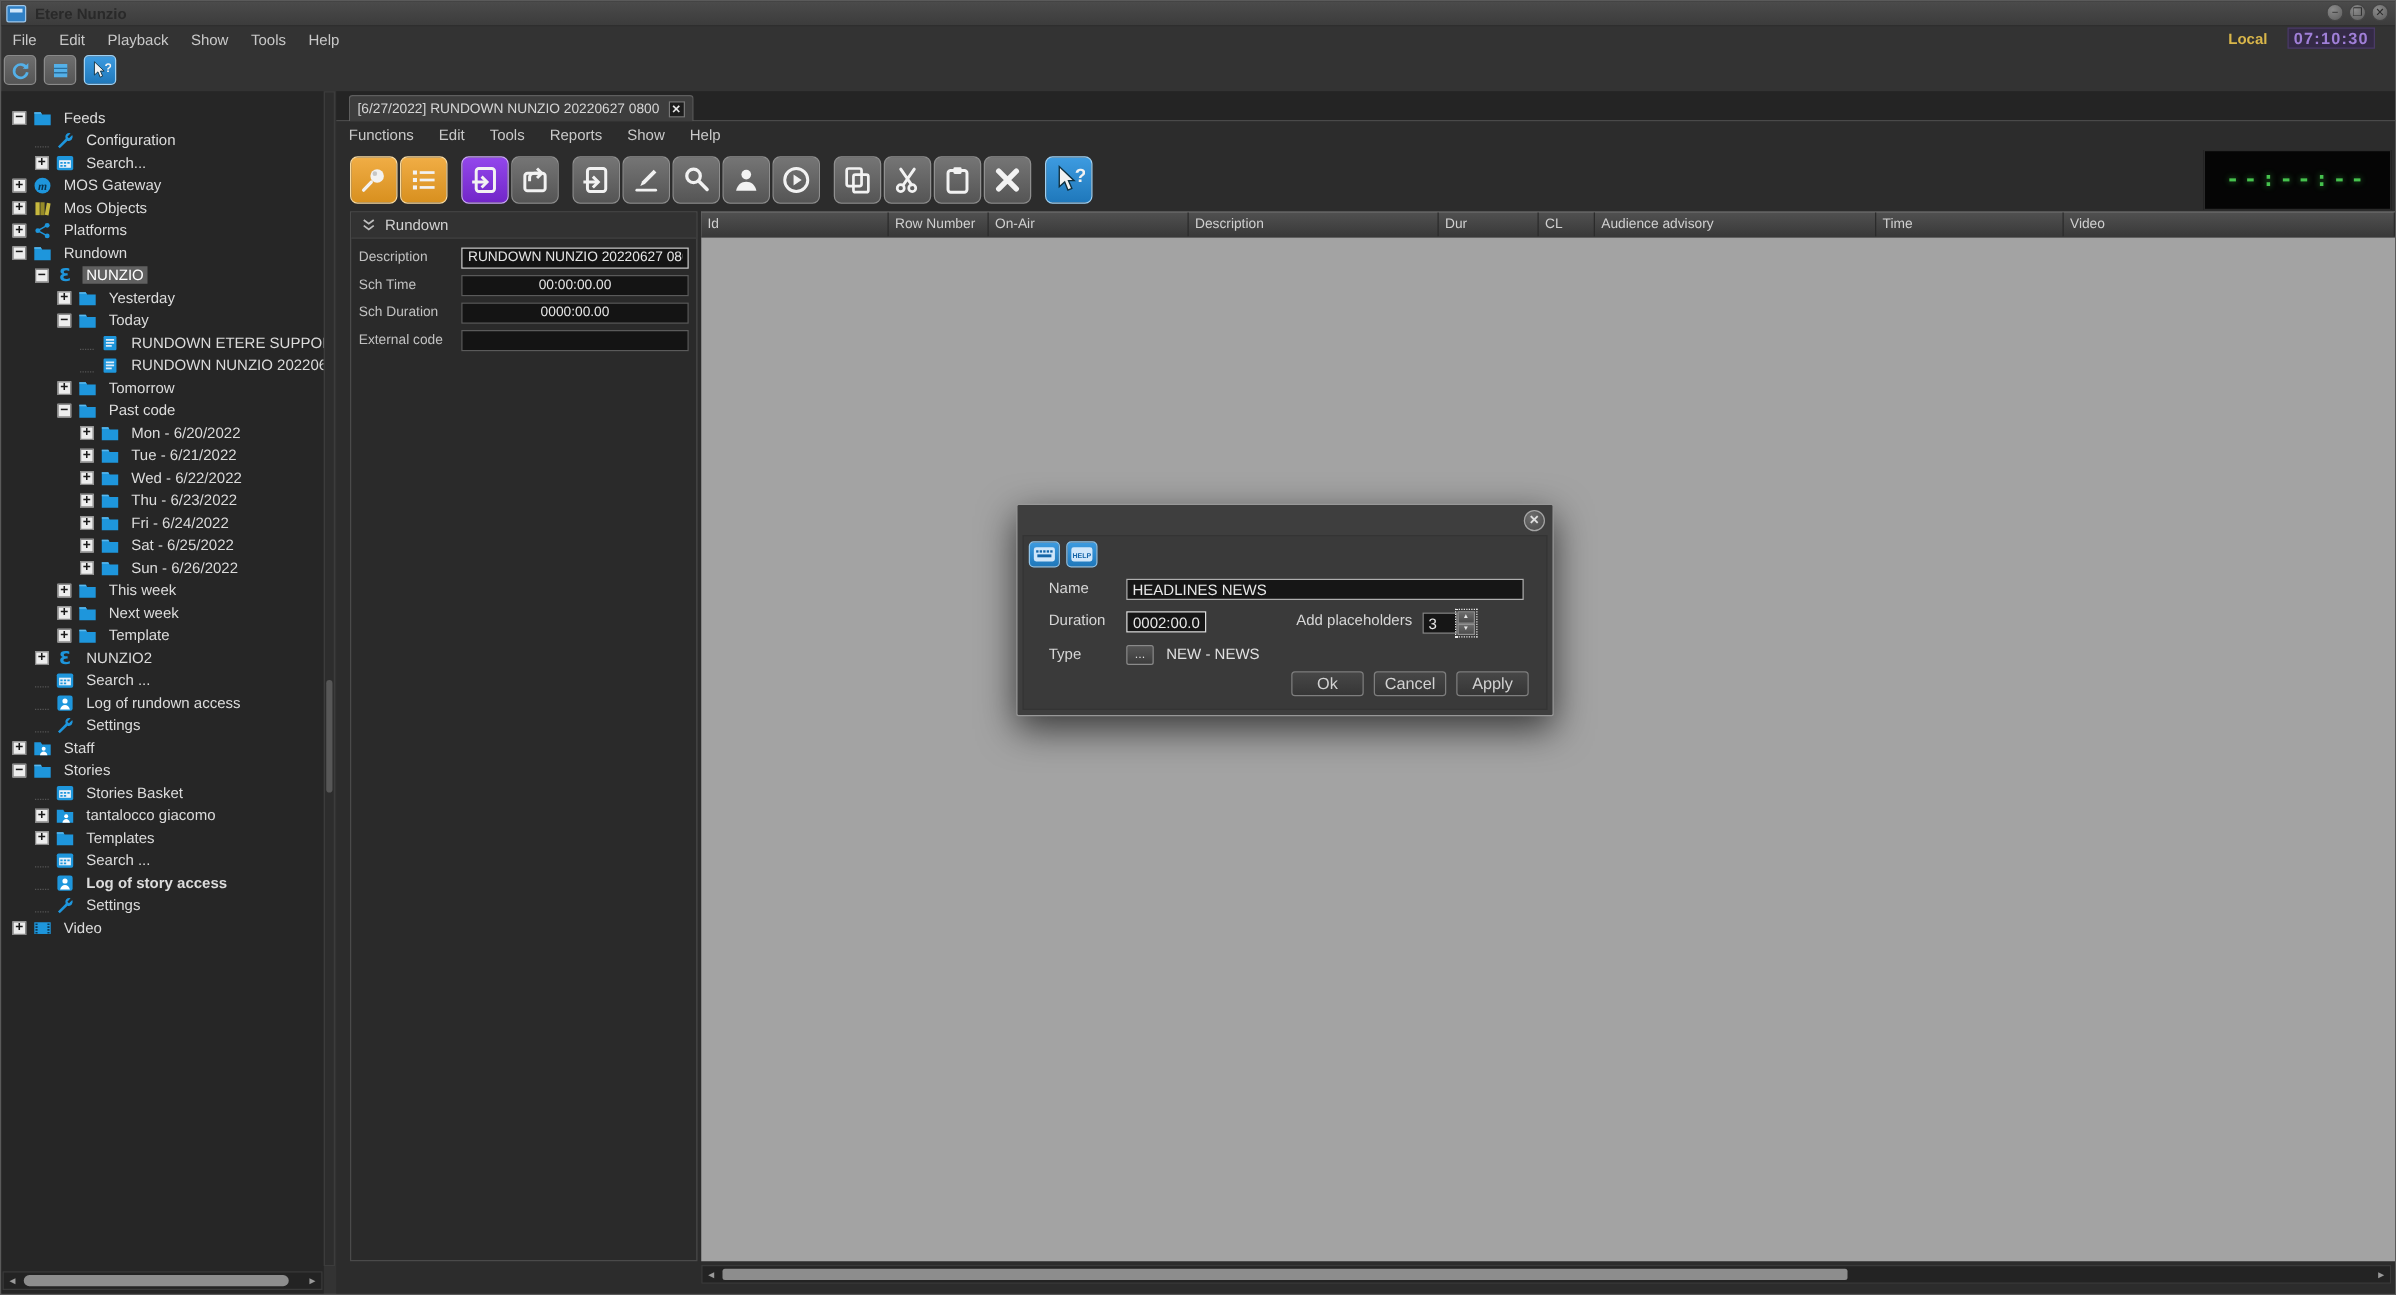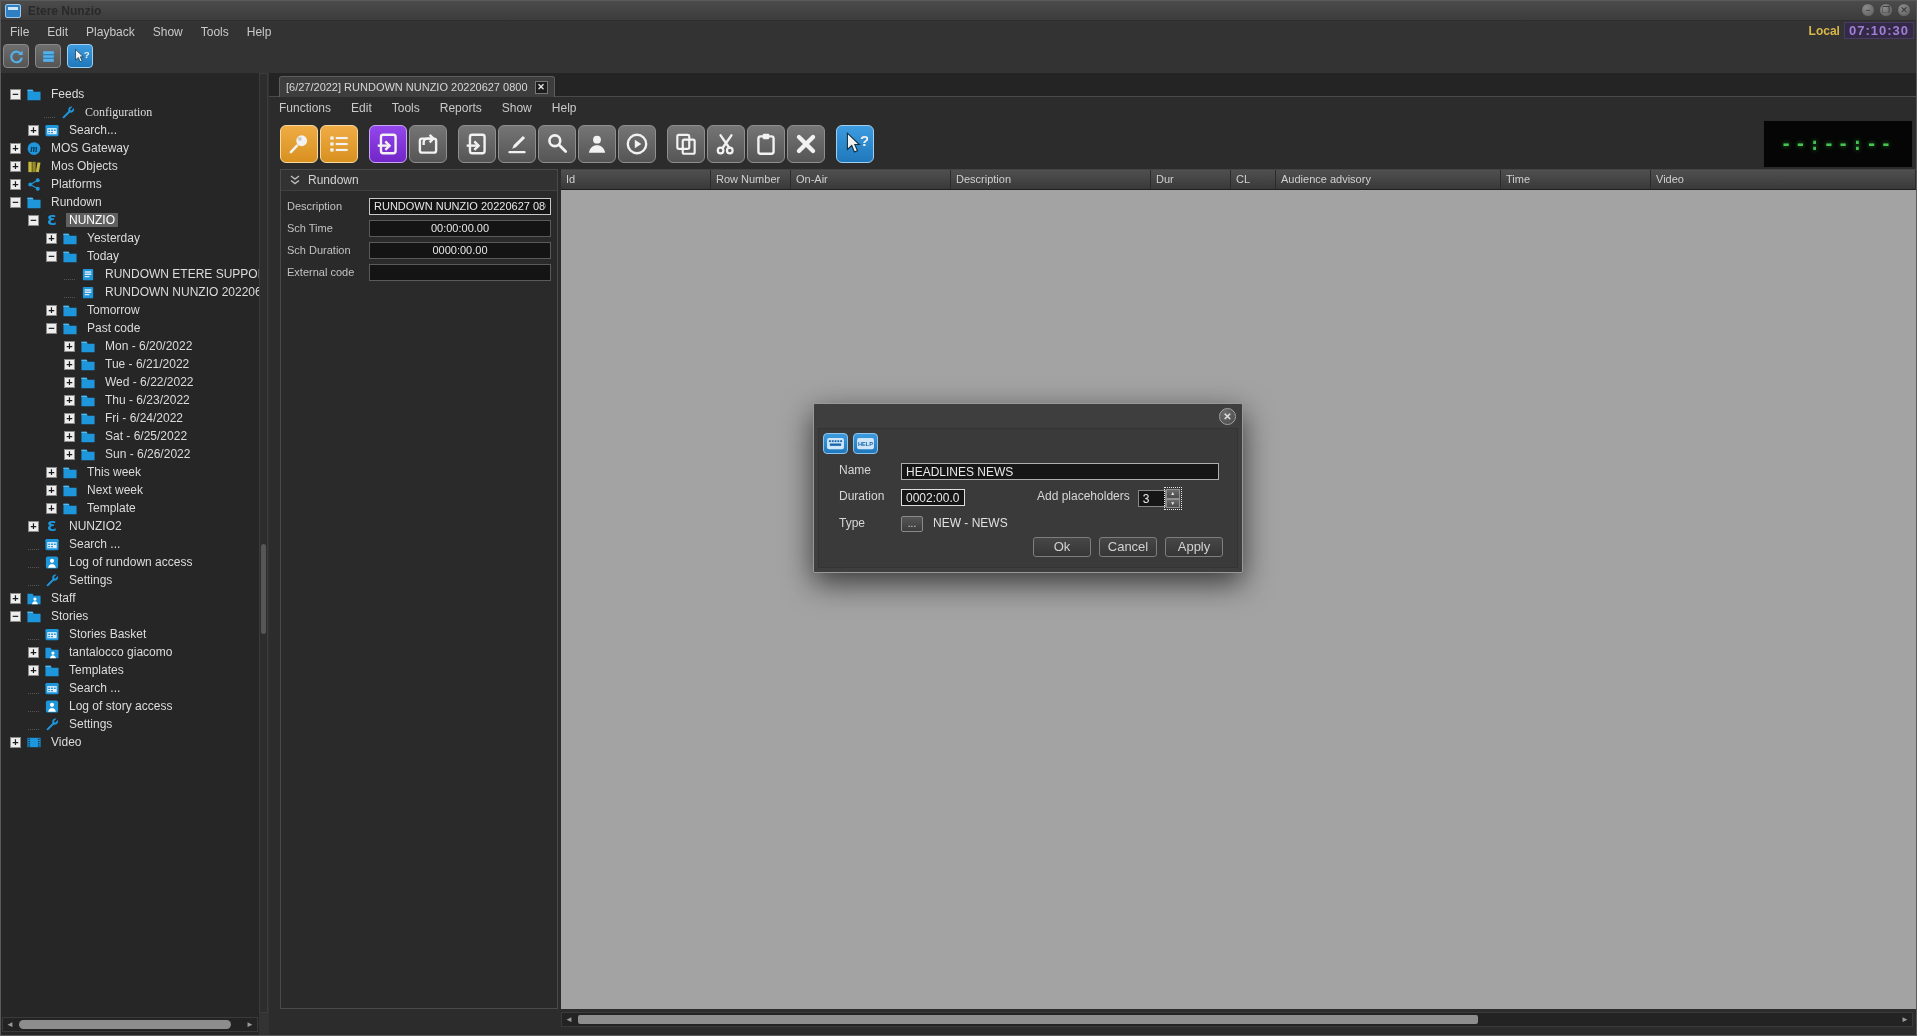--- a/index.html
+++ b/index.html
@@ -14,21 +14,21 @@
     border-radius:2px;position:relative;}
   .app-icon::after{content:"";position:absolute;left:2px;top:2px;right:2px;height:3px;background:#cfe6fa;}
   .title-text{margin-left:7px;font-size:12px;font-weight:bold;color:#292929;}
   .winbtns{position:absolute;right:5px;top:2px;display:flex;gap:4px;}
   .winbtn{width:14px;height:14px;border-radius:50%;background:radial-gradient(circle at 35% 30%,#8b8b8b,#5c5c5c);
     border:1px solid #444;color:#2c2c2c;font-size:9px;line-height:13px;text-align:center;box-sizing:border-box;}
   
   .menubar{position:absolute;left:0;top:20px;right:0;height:21px;display:flex;align-items:center;
     gap:0;font-size:12px;color:#c9c9c9;}
   .menubar .mi{padding:2px 9px;cursor:default;}
-  .clock{position:absolute;right:2px;top:1px;display:flex;align-items:center;gap:4px;}
+  .clock{position:absolute;right:16px;top:1px;display:flex;align-items:center;gap:16px;}
   .clock .zone{color:#d9b64a;font-size:12px;font-weight:bold;}
   .clock .time{color:#a07fd8;background:#342a46;border:1px solid #4a3b66;font-size:13px;
     font-weight:bold;padding:0 4px;letter-spacing:1px;}
   
   .app-toolbar{position:absolute;left:2px;top:43px;height:26px;display:flex;gap:6px;}
   .sbtn{width:26px;height:24px;border-radius:4px;background:linear-gradient(#6e6e6e,#555);
     border:1px solid #8a8a8a;display:flex;align-items:center;justify-content:center;box-sizing:border-box;}
   .sbtn.blue{background:linear-gradient(#3d9be0,#1f78bb);border-color:#9fd0f2;}
   .sbtn svg{width:17px;height:17px;}
   
@@ -170,21 +170,21 @@
 
   <div class="tree-panel" id="tree" style="padding-top: 12px;">
       <div class="tree-row" style="padding-left: 9px;">
         <span class="exp">−</span>
         <span class="ticon"><svg viewBox="0 0 16 16">
             <path fill="#1e96dc" d="M1 3h5.5l1.2 2H15v9H1z"></path>
             <path fill="#5db8ec" d="M1 3h5.5l.8 1.3H1z"></path>
           </svg></span>
         <span class="tlabel">Feeds</span>
       </div>
-      <div class="tree-row" style="padding-left: 43px; font-family: Liberation Serif, serif;">
+      <div class="tree-row" style="padding-left: 27px;">
         <span class="exp-sp"></span>
         <span class="ticon"><svg viewBox="0 0 16 16">
             <path fill="#1e96dc" d="M14.2 3.2l-2.8 2.8-1.4-1.4 2.8-2.8a3.4 3.4 0 0 0-4.3 4.6L2 13l1.5 1.5 6.6-6.5a3.4 3.4 0 0 0 4.1-4.8z"></path>
           </svg></span>
         <span class="tlabel">Configuration</span>
       </div>
       <div class="tree-row" style="padding-left: 27px;">
         <span class="exp">+</span>
         <span class="ticon"><svg viewBox="0 0 16 16">
             <rect x="1" y="2" width="14" height="12" rx="1.5" fill="#1e96dc"></rect>
@@ -440,21 +440,21 @@
       </div>
       <div class="tree-row" style="padding-left: 27px;">
         <span class="exp-sp"></span>
         <span class="ticon"><svg viewBox="0 0 16 16">
             <rect x="1" y="2" width="14" height="12" rx="1.5" fill="#1e96dc"></rect>
             <rect x="3" y="5.5" width="10" height="6.5" fill="#e8f1fa"></rect>
             <path fill="#1e96dc" d="M4 7h2v1.5H4zM7 7h2v1.5H7zM10 7h2v1.5h-2zM4 9.5h2V11H4zM7 9.5h2V11H7z"></path>
           </svg></span>
         <span class="tlabel">Search ...</span>
       </div>
-      <div class="tree-row" style="padding-left: 27px;">
+      <div class="tree-row" style="padding-left: 27px; font-weight: bold;">
         <span class="exp-sp"></span>
         <span class="ticon"><svg viewBox="0 0 16 16">
             <rect x="1.5" y="1.5" width="13" height="13" rx="2" fill="#1e96dc"></rect>
             <circle cx="8" cy="6.2" r="2.2" fill="#fff"></circle>
             <path fill="#fff" d="M3.8 13.5c.5-2.6 2.2-4 4.2-4s3.7 1.4 4.2 4z"></path>
           </svg></span>
         <span class="tlabel">Log of story access</span>
       </div>
       <div class="tree-row" style="padding-left: 27px;">
         <span class="exp-sp"></span>

